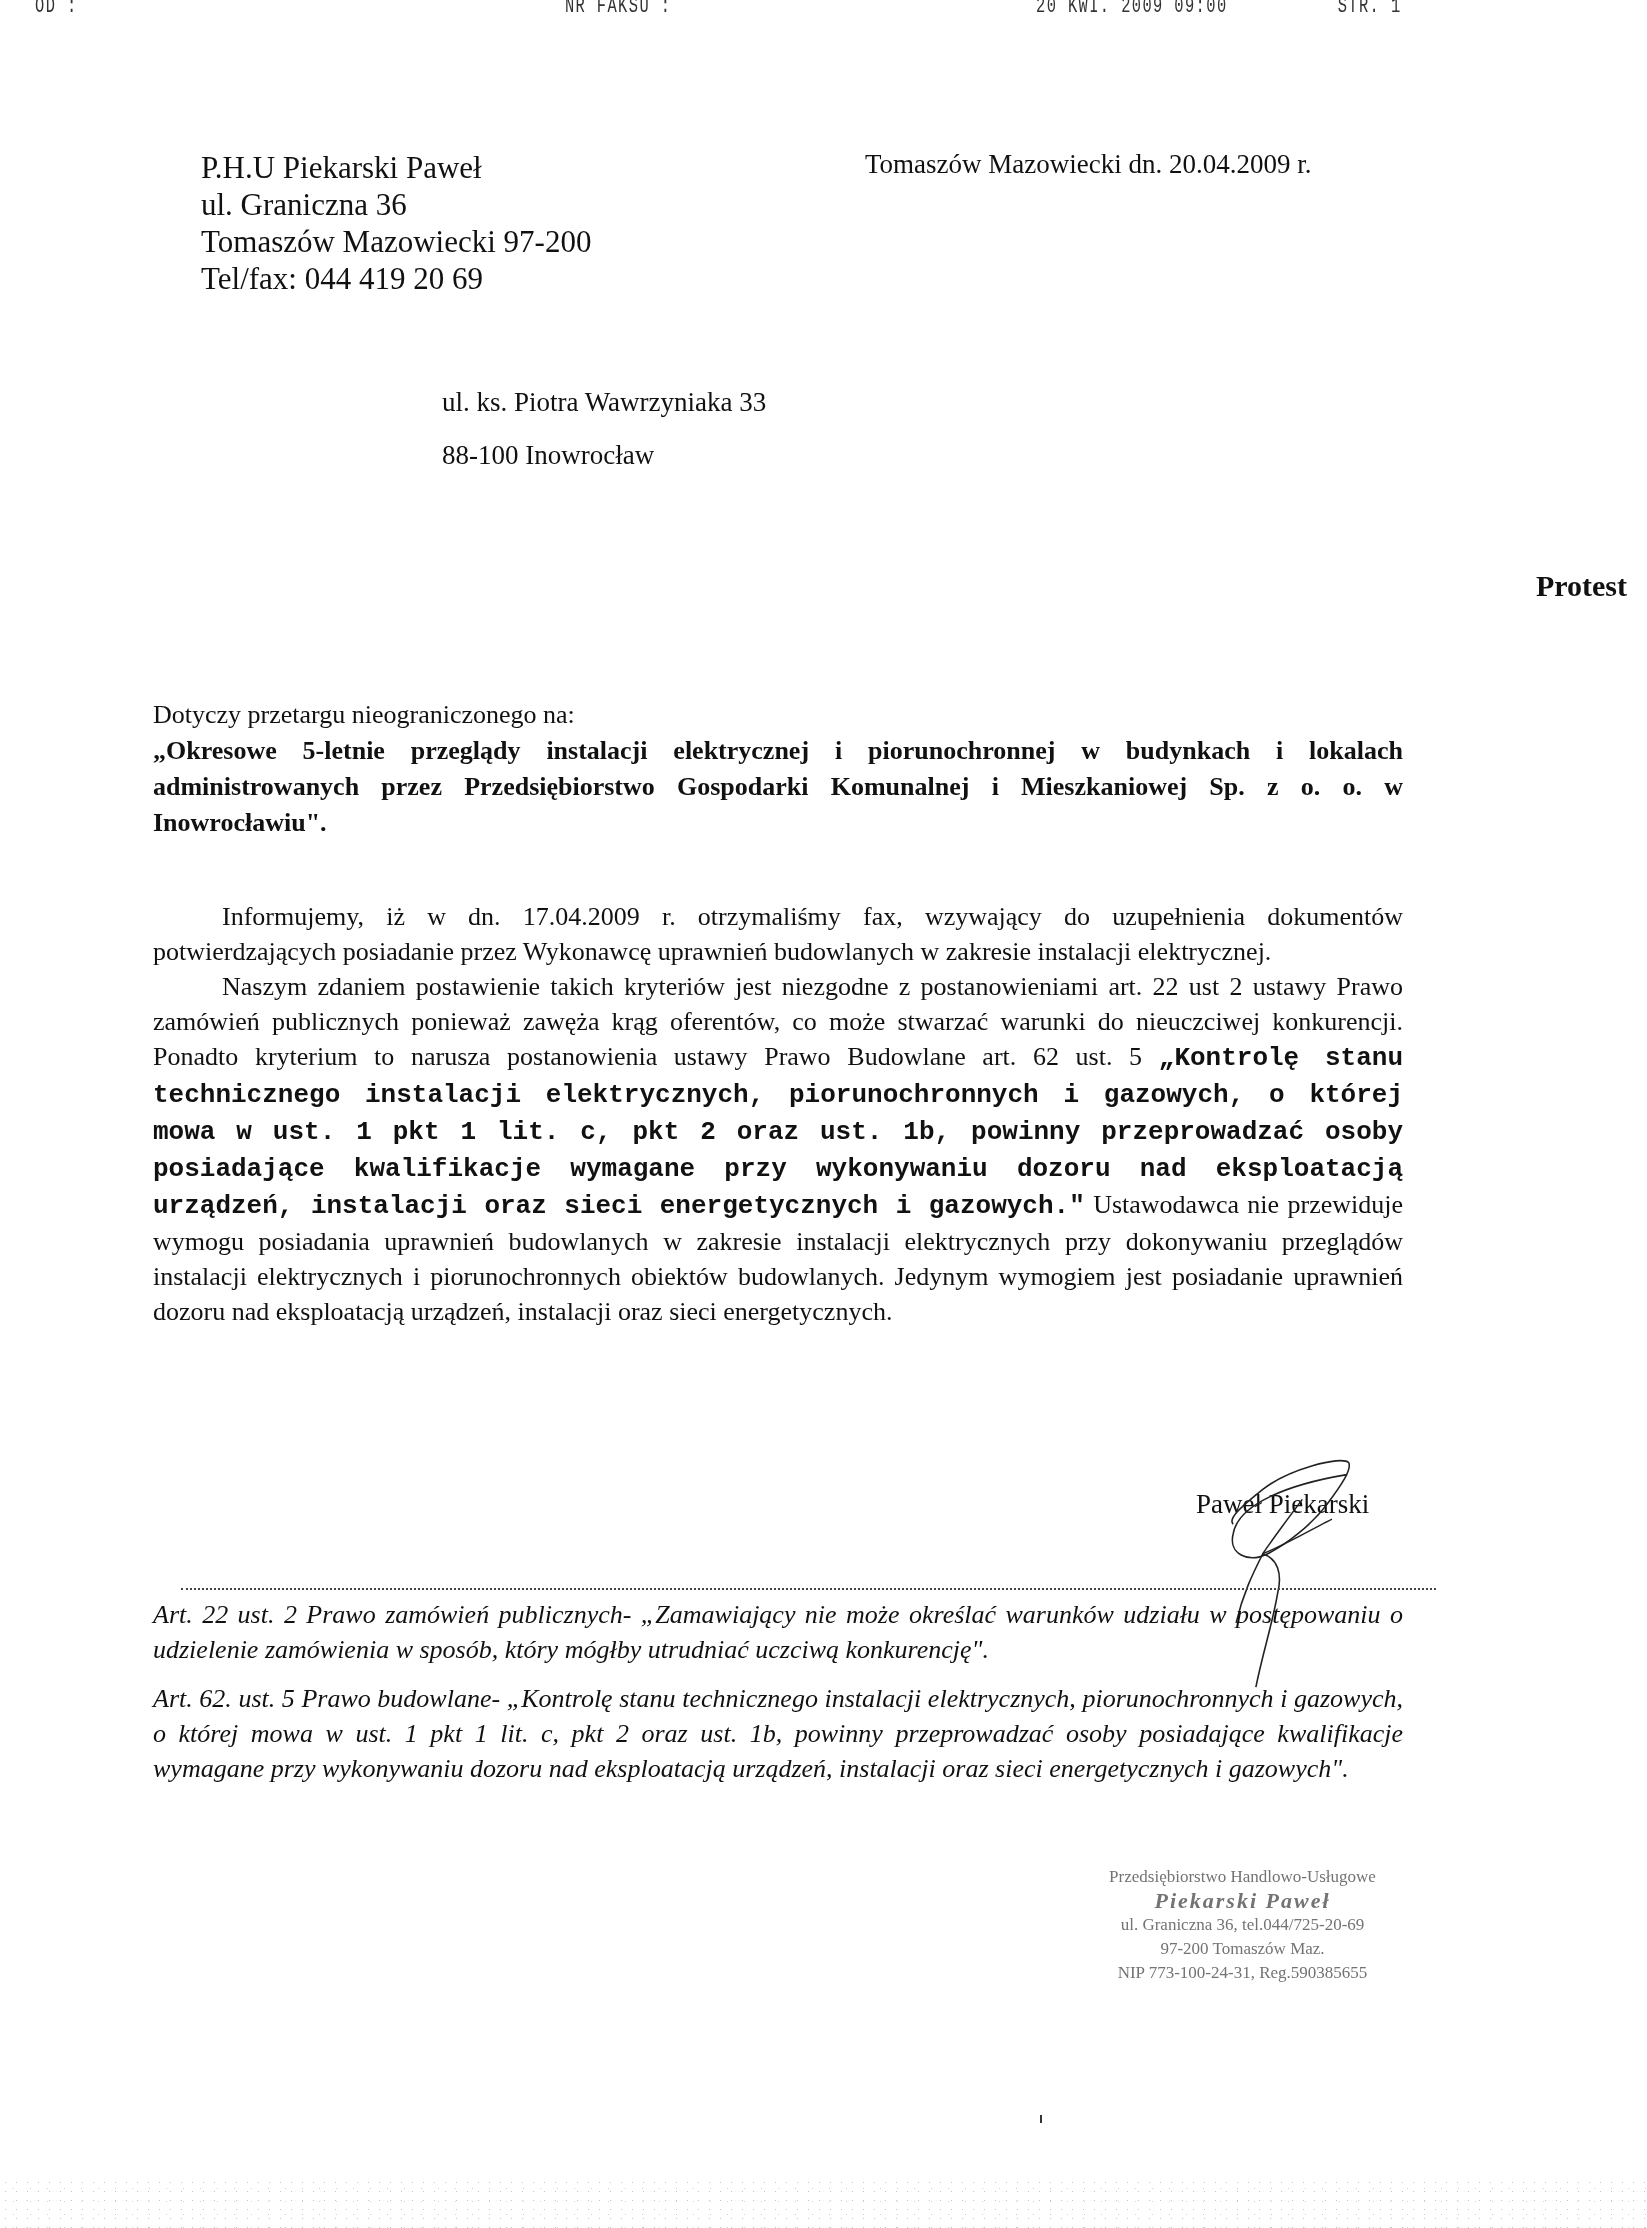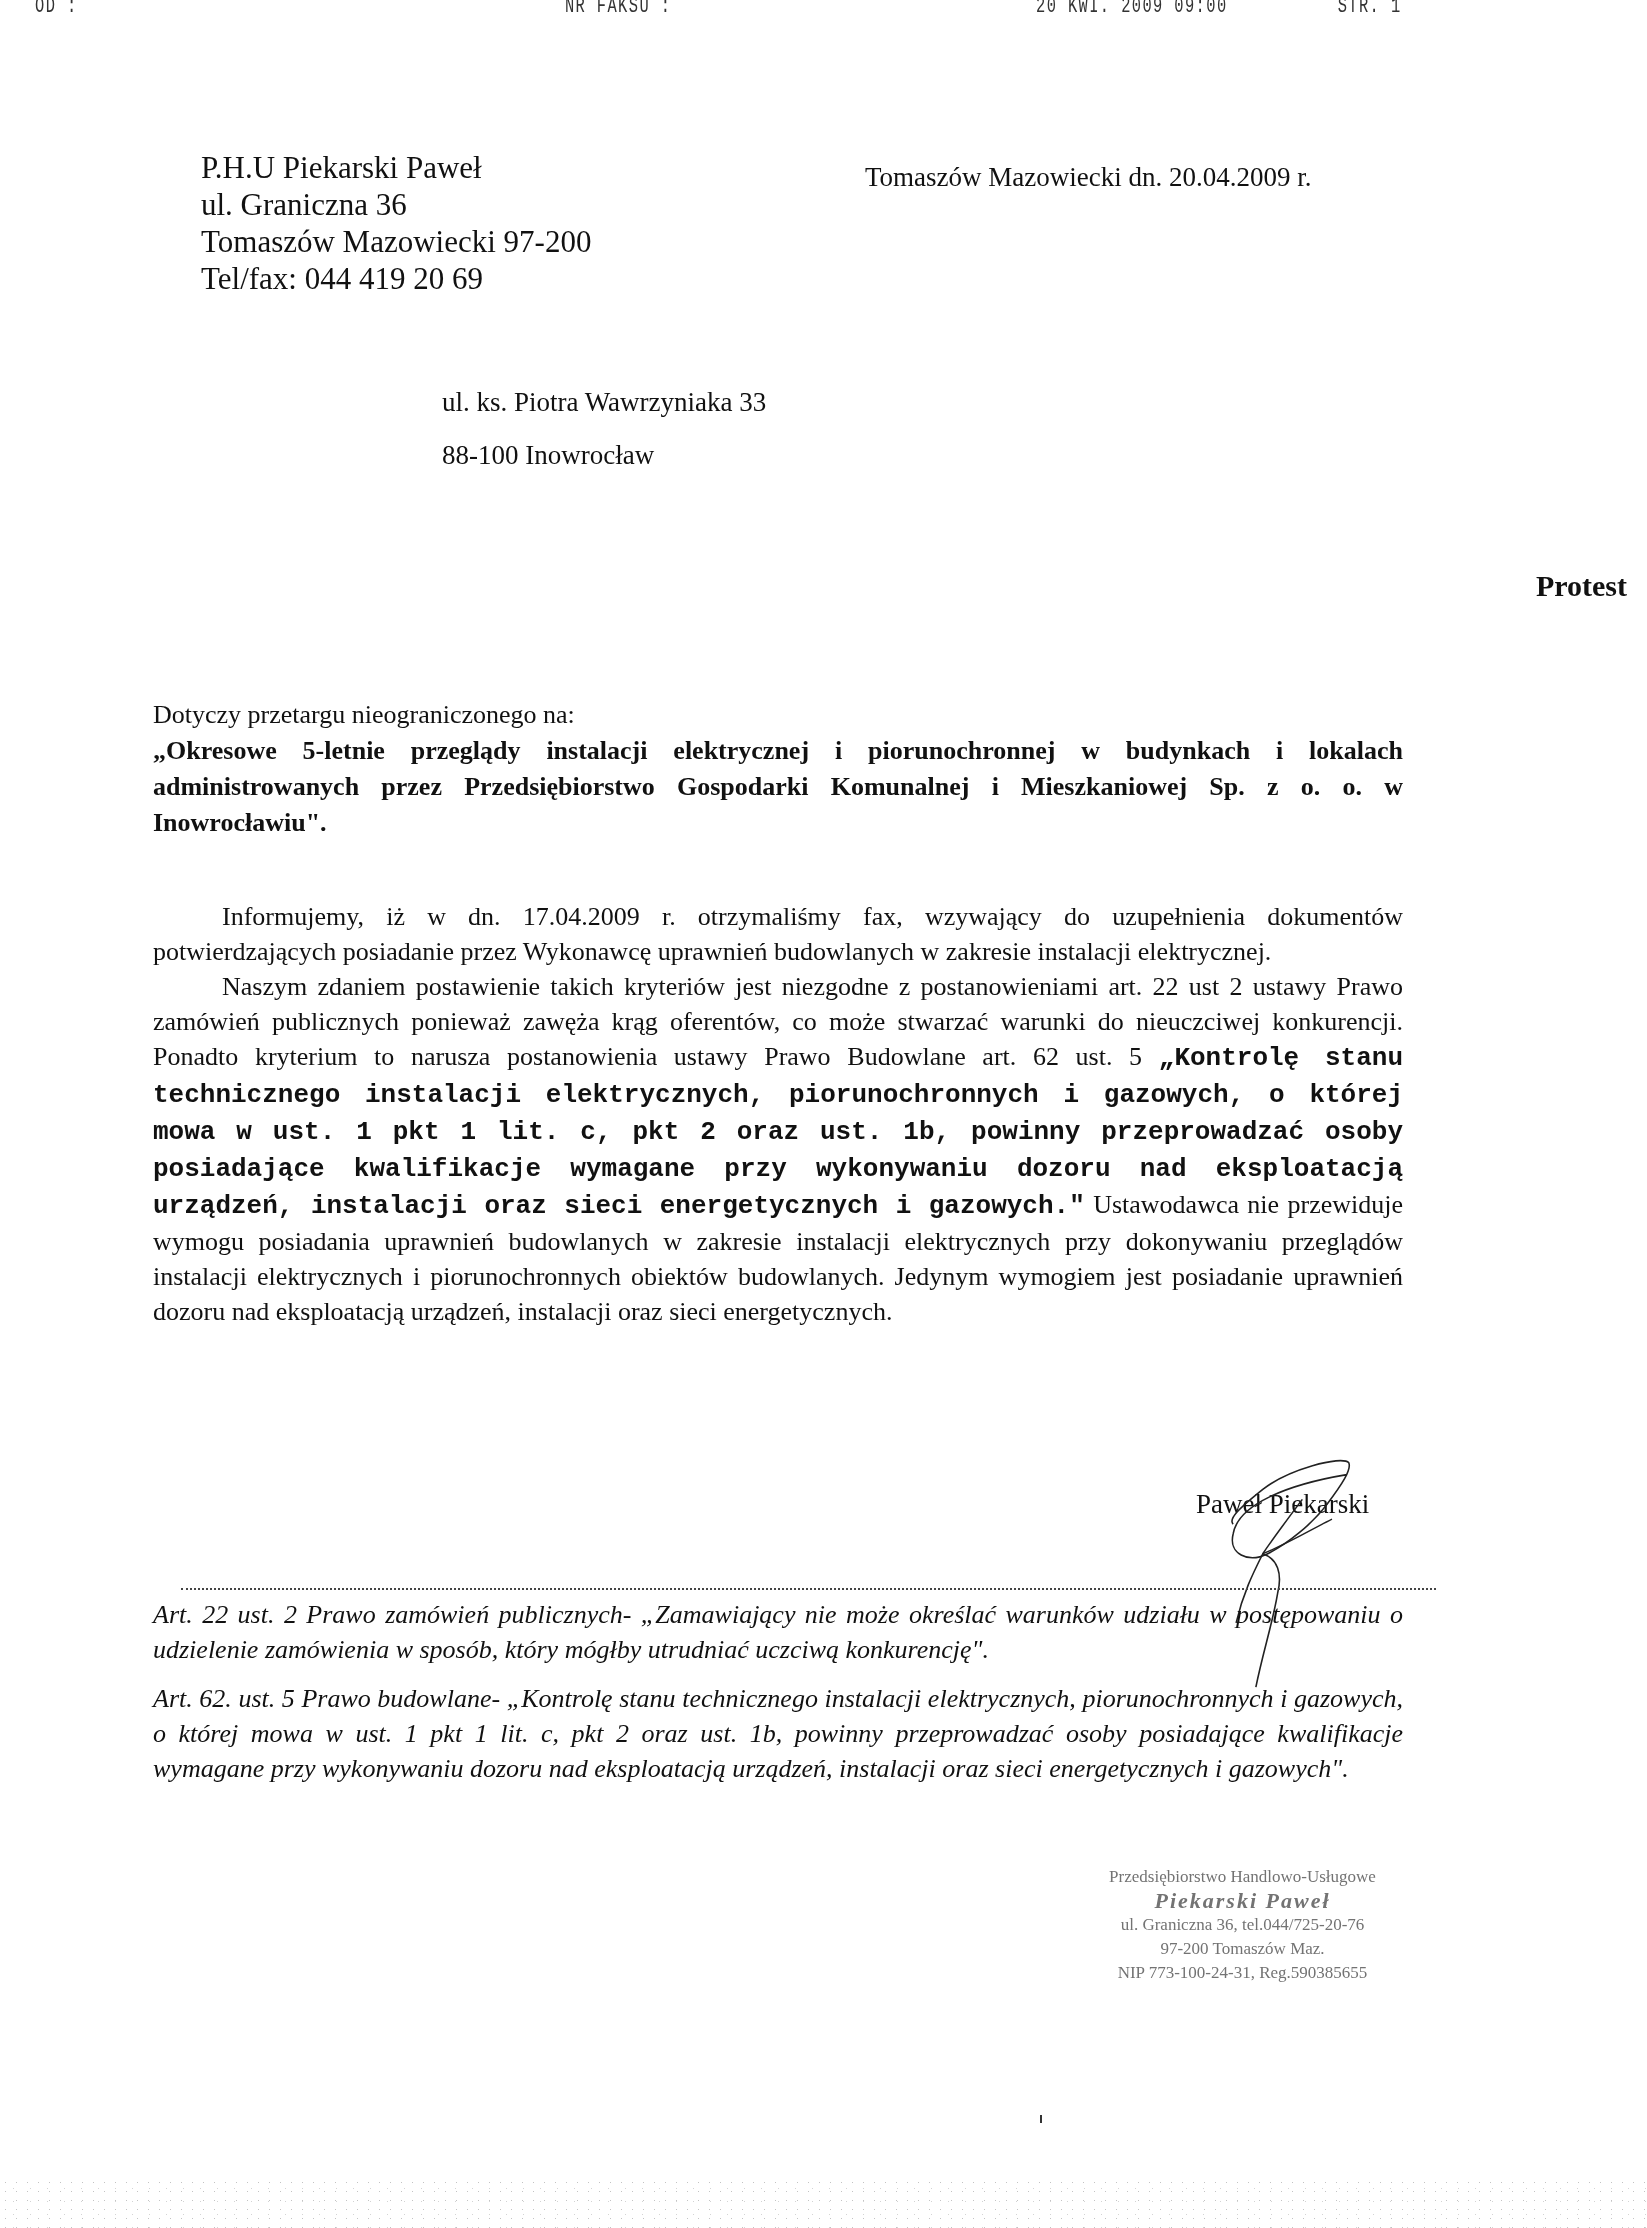--- a/index.html
+++ b/index.html
@@ -42,21 +42,20 @@
       line-height: 37px;
     }
     .sender div { white-space: nowrap; }
 
     .place-date {
       position: absolute;
       left: 865px;
       top: 149px;
       font-size: 27px;
       white-space: nowrap;
-      margin-top: 13px;
     }
 
     .recipient {
       position: absolute;
       left: 442px;
       top: 376px;
       font-size: 27px;
       line-height: 53px;
     }
     .recipient div { white-space: nowrap; }
@@ -233,20 +232,20 @@
 <div class="footnote-rule"></div>
 
 <div class="footnotes">
   <p>Art. 22 ust. 2 Prawo zamówień publicznych- „Zamawiający nie może określać warunków udziału w postępowaniu o udzielenie zamówienia w sposób, który mógłby utrudniać uczciwą konkurencję".</p>
   <p>Art. 62. ust. 5 Prawo budowlane- „Kontrolę stanu technicznego instalacji elektrycznych, piorunochronnych i gazowych, o której mowa w ust. 1 pkt 1 lit. c, pkt 2 oraz ust. 1b, powinny przeprowadzać osoby posiadające kwalifikacje wymagane przy wykonywaniu dozoru nad eksploatacją urządzeń, instalacji oraz sieci energetycznych i gazowych".</p>
 </div>
 
 <div class="stamp">
   <div>Przedsiębiorstwo Handlowo-Usługowe</div>
   <div class="stamp-name">Piekarski Paweł</div>
-  <div>ul. Graniczna 36, tel.044/725-20-76</div>
+  <div>ul. Graniczna 36, tel.044/725-20-69</div>
   <div>97-200 Tomaszów Maz.</div>
   <div>NIP 773-100-24-31, Reg.590385655</div>
 </div>
 
 <div class="speck"></div>
 <div class="noise"></div>
 
 
 </body></html>

